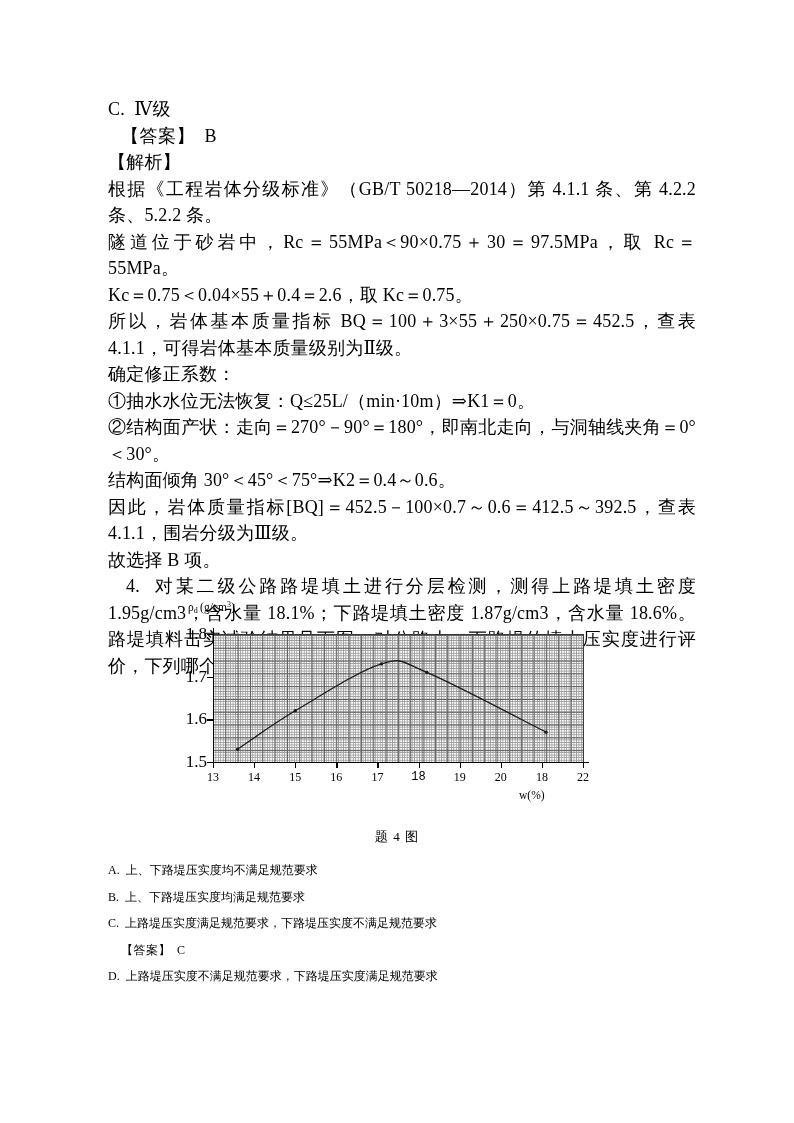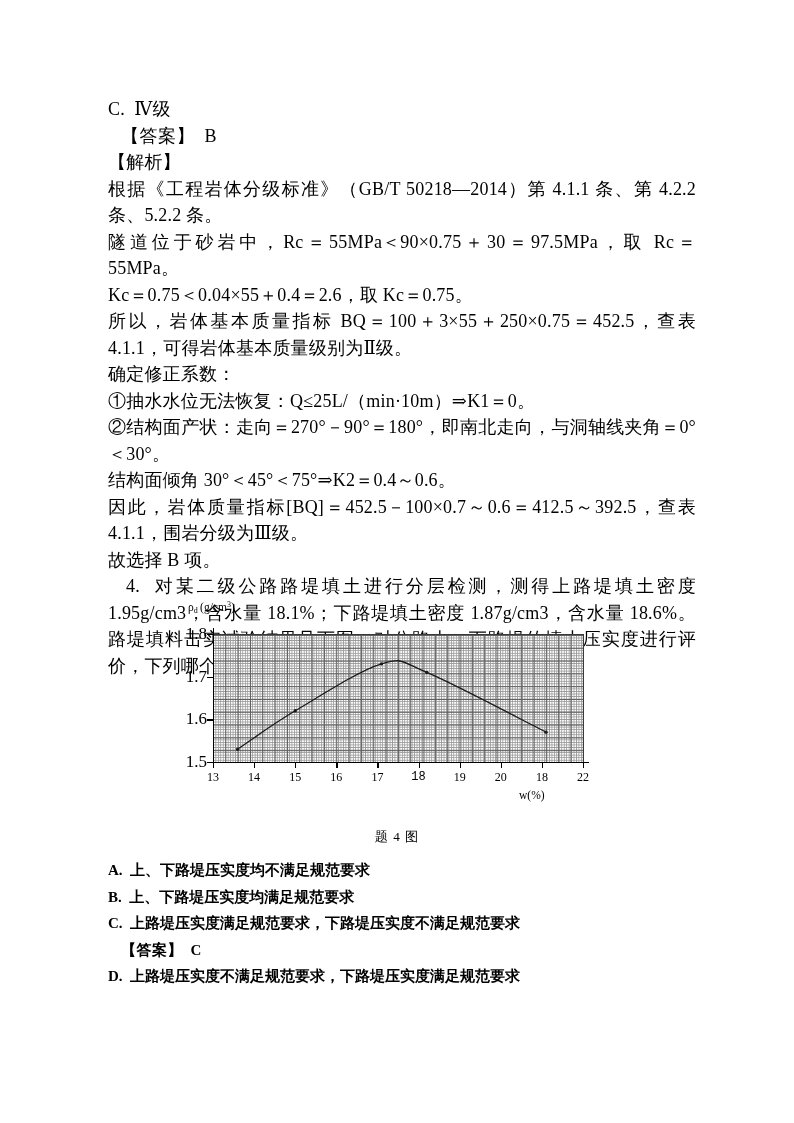--- a/index.html
+++ b/index.html
@@ -32,24 +32,23 @@
     line-height: 26.5px;
     white-space: nowrap;
     letter-spacing: 0.2px;
   }
   .line.wrap {
     white-space: normal;
     text-align: justify;
     text-justify: inter-ideograph;
   }
   .opt {
-    font-size: 15px;
+    font-size: 12px;
     line-height: 26.5px;
     white-space: nowrap;
-    font-weight: bold;
   }
   .indent-1 { padding-left: 13px; }
   .indent-2 { text-indent: 18px; }
   .ans-label { letter-spacing: 0.5px; }
 
   
   .figure {
     position: absolute;
     left: 186px;
     top: 600px;

